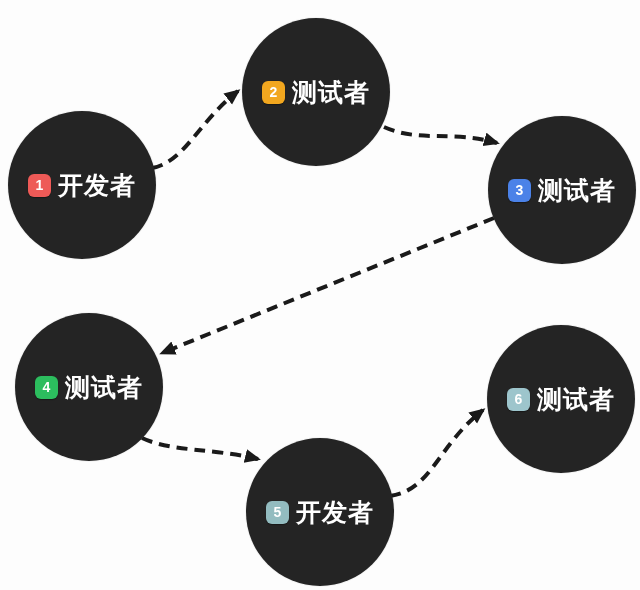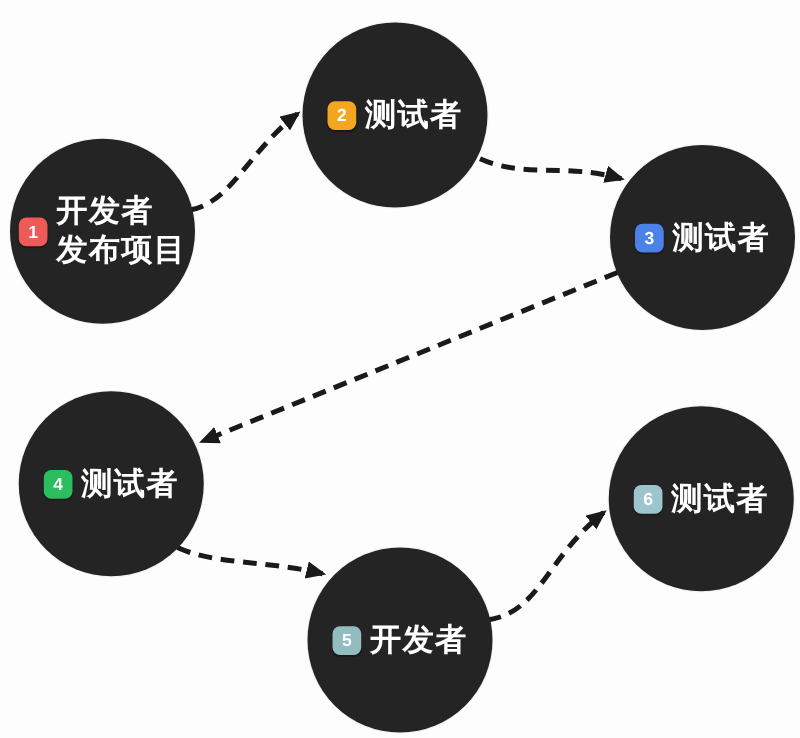--- a/index.html
+++ b/index.html
@@ -49,21 +49,21 @@
     color: #ffffff;
     font-size: 14px;
     font-weight: bold;
     box-shadow: 0 1px 1px rgba(0,0,0,0.35);
   }
   .label {
     color: #ffffff;
     font-size: 25px;
     font-weight: 800;
     line-height: 1.24;
-    text-align: left;
+    text-align: right;
     letter-spacing: 1px;
     white-space: nowrap;
   }
 </style>
 </head>
 <body>
 
 <div class="canvas">
 
   <svg class="arrows" viewBox="0 0 640 590" xmlns="http://www.w3.org/2000/svg">
@@ -77,21 +77,20 @@
     <path class="arrow-path" d="M 494 218 L 162 353" marker-end="url(#ah)"></path>
     <path class="arrow-path" d="M 142 438 C 172 452, 212 448, 258 459" marker-end="url(#ah)"></path>
     <path class="arrow-path" d="M 390 496 C 432 490, 437 446, 483 410" marker-end="url(#ah)"></path>
   </svg>
 
   <div class="node" style="left:8px; top:111px;">
     <div class="node-inner">
       <span class="badge" style="background: rgb(238, 90, 87);">1</span>
       <div class="label">
         <div>开发者</div>
-        <div>发布项目</div>
       </div>
     </div>
   </div>
 
   <div class="node" style="left:242px; top:18px;">
     <div class="node-inner">
       <span class="badge" style="background: rgb(242, 167, 31);">2</span>
       <div class="label">
         <div>测试者</div>
       </div>

